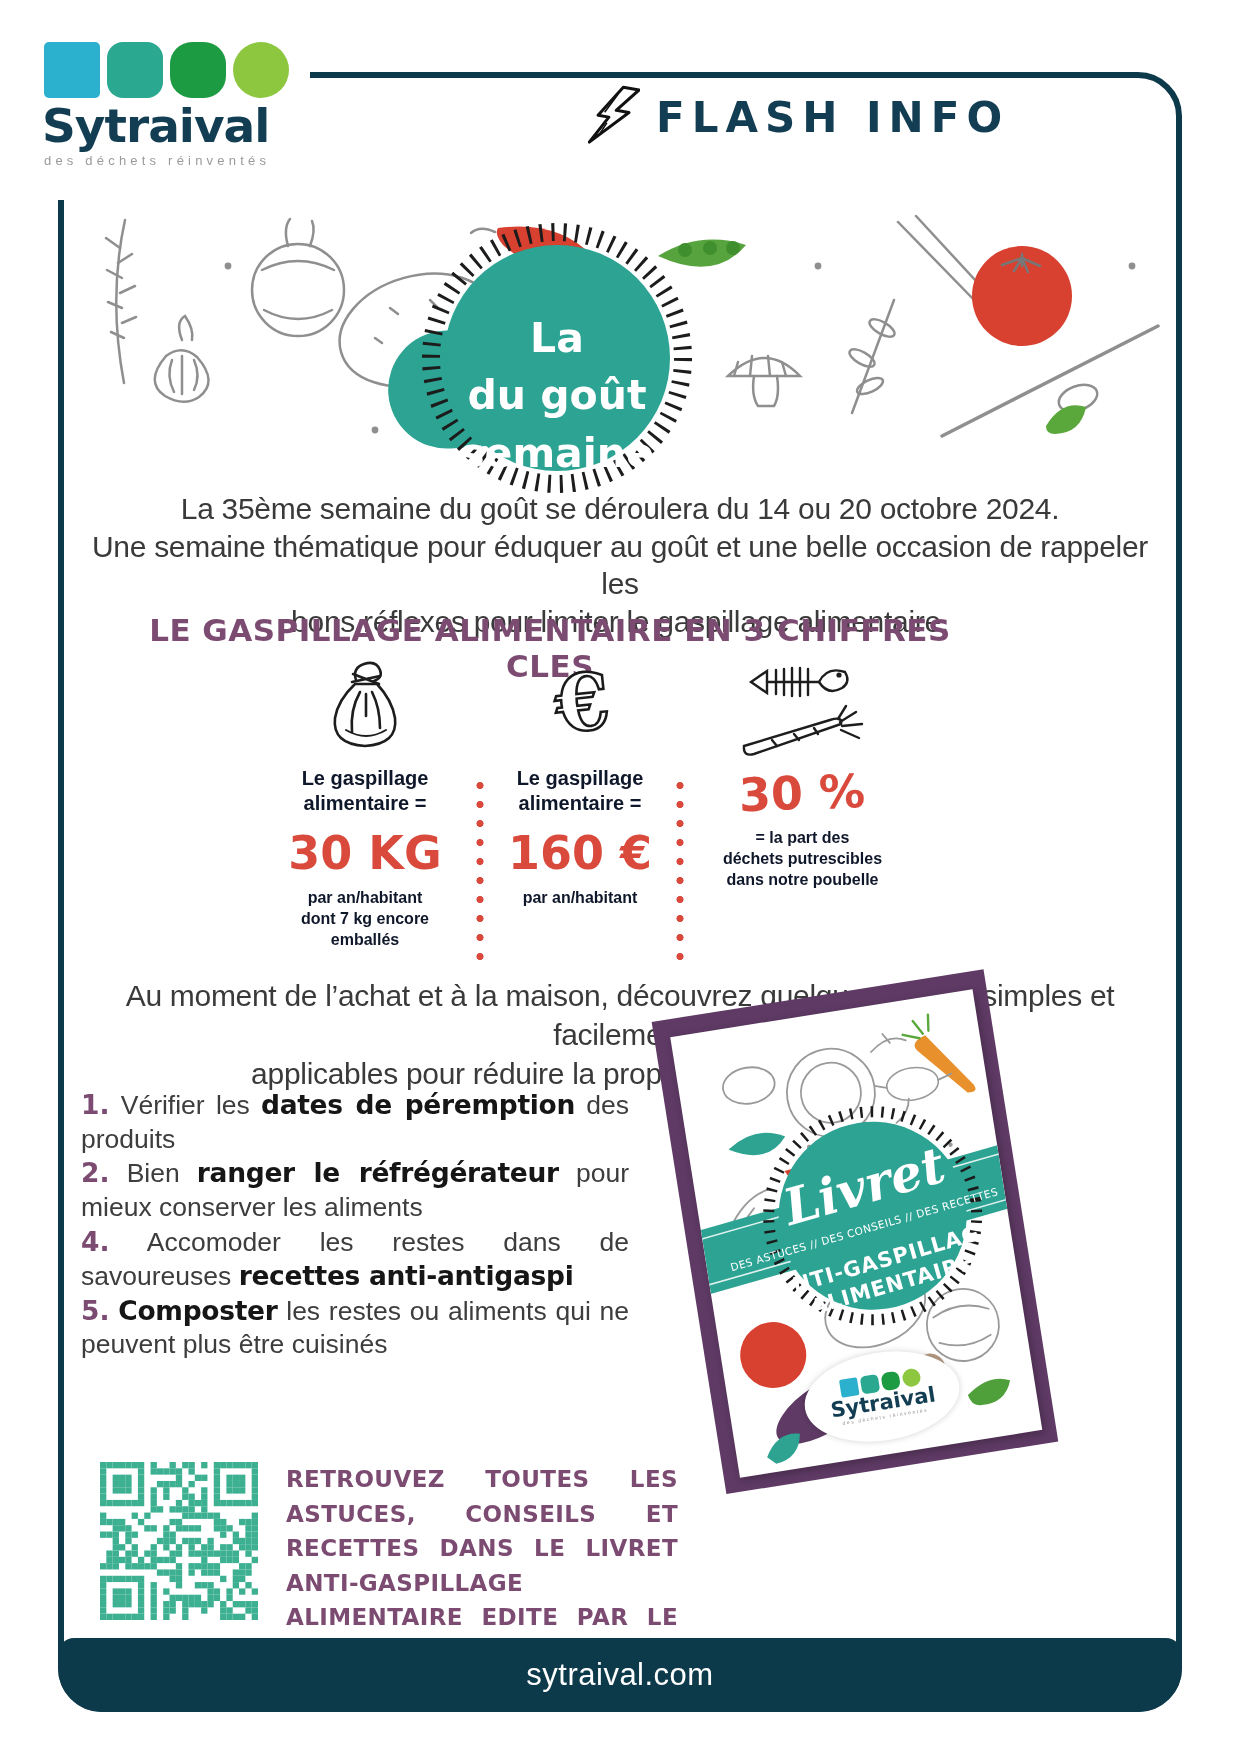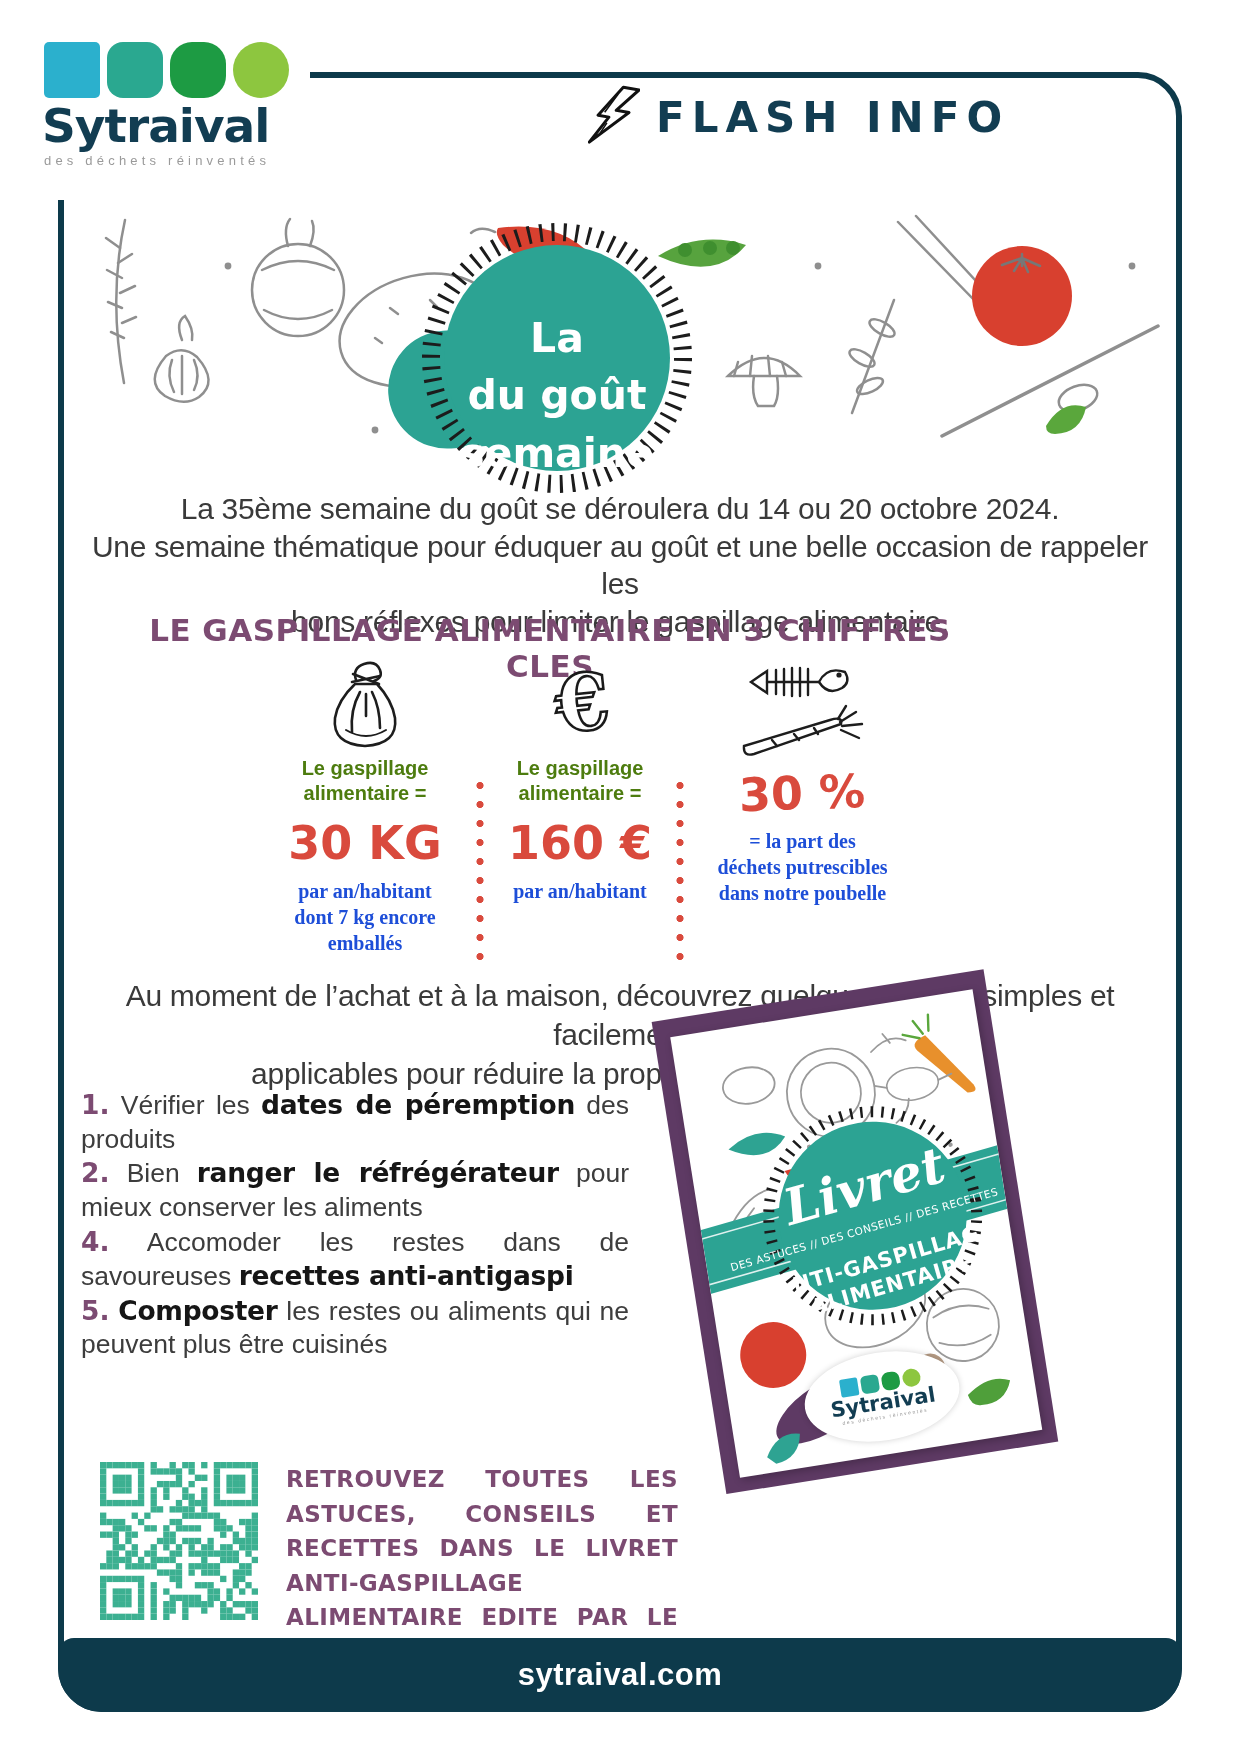--- a/index.html
+++ b/index.html
@@ -44,24 +44,24 @@
   .gestes{position:absolute;left:80px;top:976px;width:1080px;text-align:center;
           font-size:30px;font-weight:300;color:#3a3a3a;line-height:1.3;letter-spacing:-0.3px;}
 
   
   .kf-title{position:absolute;left:120px;top:612px;width:860px;text-align:center;
             font-family:"DejaVu Sans",sans-serif;font-weight:800;font-size:31px;
             color:#7c4b72;letter-spacing:0.5px;}
   .stats{position:absolute;left:255px;top:658px;display:flex;align-items:flex-start;}
   .stat{display:flex;flex-direction:column;align-items:center;text-align:center;}
   .s1{width:220px;} .s2{width:190px;} .s3{width:235px;}
-  .stat-label{font-size:20px;font-weight:700;color:#4d7c0f;line-height:1.25;margin-top:6px;}
+  .stat-label{font-size:20px;font-weight:700;color:#0f172a;line-height:1.25;margin-top:16px;}
   .stat-value{font-family:"DejaVu Sans",sans-serif;font-size:46px;font-weight:800;
               color:#d94a3d;margin:10px 0 8px;}
-  .stat-detail{font-size:20px;font-weight:700;color:#1d4ed8;line-height:1.3;font-family:Liberation Serif, serif;}
+  .stat-detail{font-size:16px;font-weight:700;color:#0f172a;line-height:1.3;}
   .dots{width:10px;height:190px;margin-top:118px;
         background-image:radial-gradient(circle,#d94a3d 3.2px,transparent 3.9px);
         background-size:10px 19px;background-repeat:repeat-y;background-position:center top;}
 
   
   .tips{position:absolute;left:81px;top:1088px;width:548px;font-size:26.5px;line-height:1.27;
         color:#3d3d3d;font-weight:300;text-align:justify;}
   .tip{margin:0;}
   .tip-num{color:#7c4b72;font-weight:800;font-family:"DejaVu Sans",sans-serif;}
   .tip b{color:#161616;font-weight:800;font-family:"DejaVu Sans",sans-serif;letter-spacing:-0.3px;}
@@ -82,21 +82,21 @@
 
   
   .qr-row{position:absolute;left:100px;top:1462px;display:flex;gap:28px;align-items:flex-start;}
   .qr-box{width:158px;height:158px;}
   .qr-note{width:392px;font-family:"DejaVu Sans",sans-serif;font-weight:800;font-size:23px;
            line-height:1.5;color:#7c4b72;letter-spacing:0.4px;text-align:justify;text-align-last:center;}
 
   
   .footer{position:absolute;left:58px;top:1638px;width:1124px;height:74px;background:#0d3a4b;
           border-radius:16px 16px 44px 44px;display:flex;align-items:center;justify-content:center;z-index:6;}
-  .footer-text{color:#fff;font-weight:700;font-size:31px;letter-spacing:0.5px;}
+  .footer-text{color:#fff;font-weight:400;font-size:31px;letter-spacing:0.5px;}
 </style>
 </head>
 <body>
 
 <div class="page">
 
   <div class="frame"></div>
 
   <div class="logo-patch">
     <div class="logo-marks">

